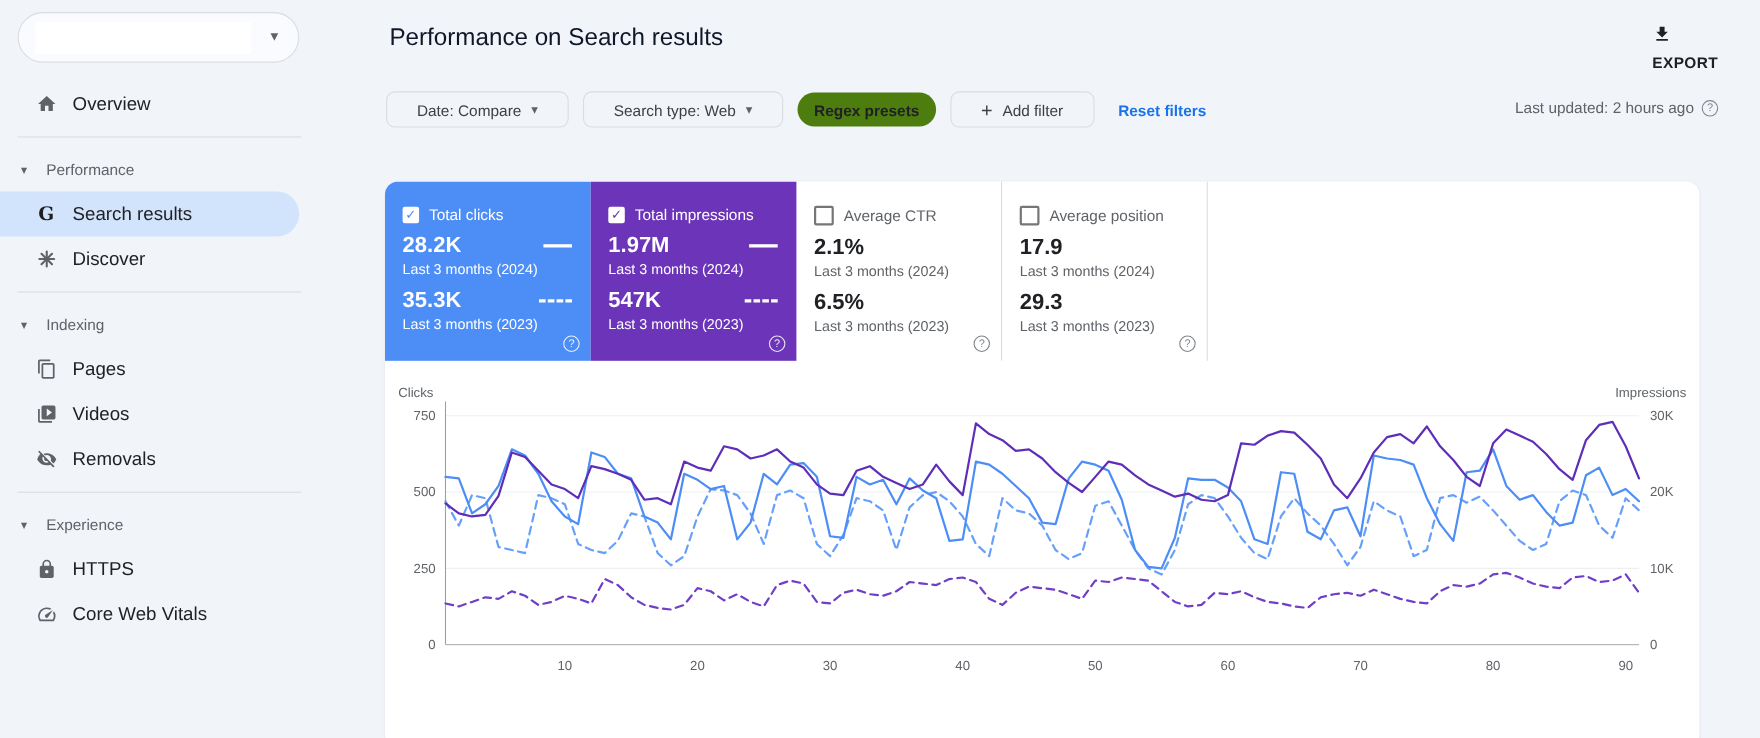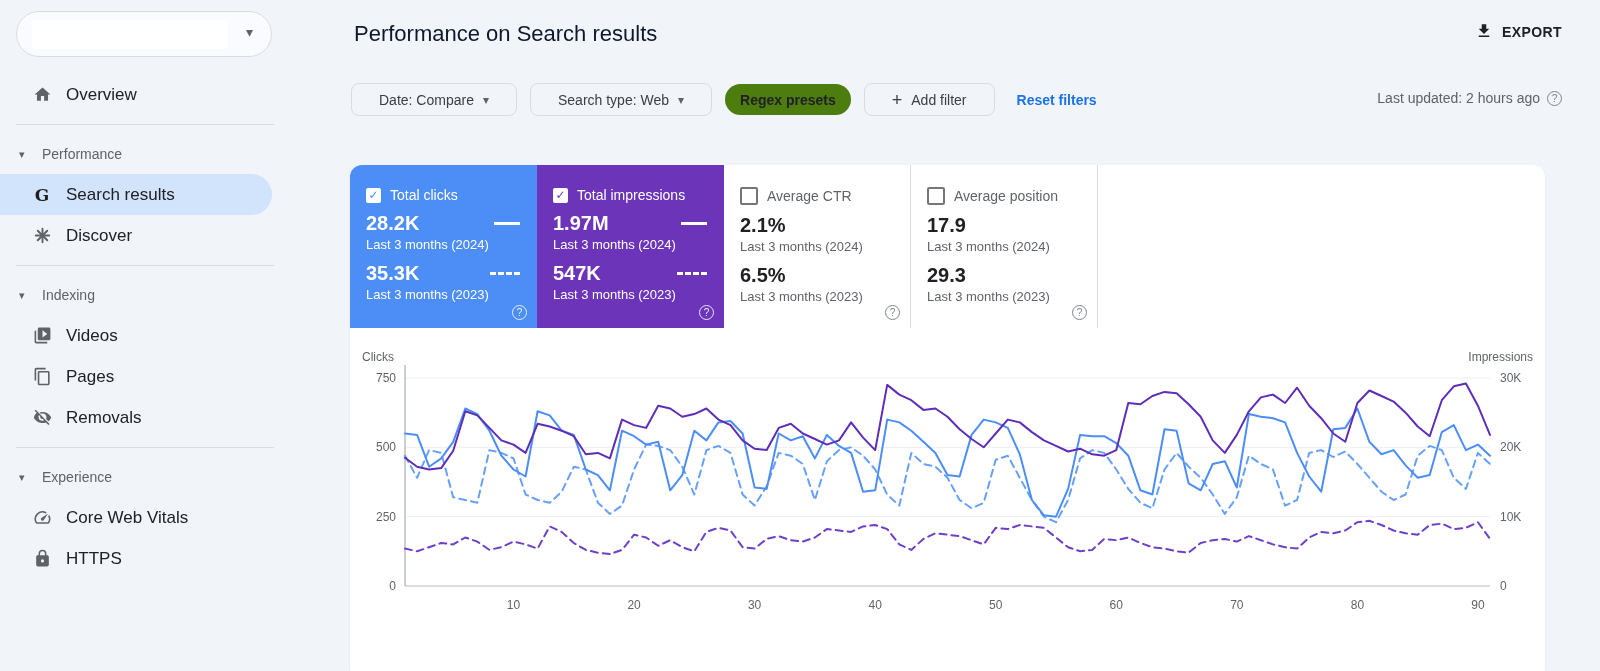--- a/index.html
+++ b/index.html
@@ -17,22 +17,22 @@
   .nav-item .nicon svg{width:19px;height:19px;}
   .nav-item .nlabel{margin-left:14px;font-size:17px;color:#202124;}
   .nav-item.selected{background:#d2e3fc;width:272px;border-radius:0 21px 21px 0;}
   .g-letter{font-weight:700;font-size:17px;color:#1f1f1f;font-family:"DejaVu Serif","Liberation Serif",serif;}
   .section-header{height:40px;display:flex;align-items:center;cursor:pointer;}
   .section-header .chev{margin-left:19px;color:#5f6368;font-size:11px;width:12px;}
   .section-header .stitle{margin-left:11px;font-size:14px;color:#5f6368;}
   .divider{height:1px;background:#dadce0;margin:9px 16px;}
   
   .page-title{position:absolute;left:354px;top:21px;font-size:22px;font-weight:400;color:#0f172a;}
-  .export-btn{position:absolute;right:38px;top:22px;display:flex;align-items:flex-end;gap:9px;cursor:pointer;
-       font-size:14px;font-weight:700;letter-spacing:.4px;color:#202124;}
+  .export-btn{position:absolute;right:38px;top:22px;display:flex;align-items:flex-start;gap:9px;cursor:pointer;
+       font-size:14px;font-weight:700;letter-spacing:.4px;color:#202124;flex-direction:column;}
   .export-btn svg{width:18px;height:18px;color:#202124;}
   
   .filter-row{position:absolute;left:351px;top:83px;display:flex;align-items:center;gap:13px;}
   .chip{height:33px;box-sizing:border-box;border:1px solid #dadce0;border-radius:8px;display:flex;align-items:center;
        padding:0 27px;font-size:14px;color:#3c4043;cursor:pointer;background:transparent;gap:9px;}
   .chip .caret{font-size:12px;color:#5f6368;}
   .chip-green{height:31px;display:flex;align-items:center;background:#4d7c0f;border-radius:16px;
        padding:0 15px;font-size:14px;font-weight:700;color:#202124;cursor:pointer;}
   .chip .plus{font-size:18px;font-weight:400;color:#3c4043;line-height:1;}
   .reset-link{font-size:14px;font-weight:700;color:#1a73e8;cursor:pointer;margin-left:9px;}
@@ -114,33 +114,33 @@
       <div class="divider"></div>
 
       <div class="section-header">
         <span class="chev">▾</span>
         <span class="stitle">Indexing</span>
       </div>
 
       <div class="nav-item">
         <span class="nicon">
           <svg viewBox="0 0 24 24" fill="currentColor">
+              <path d="M16 1H4c-1.1 0-2 .9-2 2v14h2V3h12V1zm3 4H8c-1.1 0-2 .9-2 2v14c0 1.1.9 2 2 2h11c1.1 0 2-.9 2-2V7c0-1.1-.9-2-2-2zm0 16H8V7h11v14z"></path>
+            </svg>
+        </span>
+        <span class="nlabel">Pages</span>
+      </div>
+
+      <div class="nav-item">
+        <span class="nicon">
+          <svg viewBox="0 0 24 24" fill="currentColor">
               <path d="M4 6H2v14c0 1.1.9 2 2 2h14v-2H4V6zm16-4H8c-1.1 0-2 .9-2 2v12c0 1.1.9 2 2 2h12c1.1 0 2-.9 2-2V4c0-1.1-.9-2-2-2zm-8 12.5v-9l6 4.5-6 4.5z"></path>
             </svg>
         </span>
         <span class="nlabel">Videos</span>
-      </div>
-
-      <div class="nav-item">
-        <span class="nicon">
-          <svg viewBox="0 0 24 24" fill="currentColor">
-              <path d="M16 1H4c-1.1 0-2 .9-2 2v14h2V3h12V1zm3 4H8c-1.1 0-2 .9-2 2v14c0 1.1.9 2 2 2h11c1.1 0 2-.9 2-2V7c0-1.1-.9-2-2-2zm0 16H8V7h11v14z"></path>
-            </svg>
-        </span>
-        <span class="nlabel">Pages</span>
       </div>
 
 
       <div class="nav-item">
         <span class="nicon">
           <svg viewBox="0 0 24 24" fill="currentColor">
               <path d="M12 7a5 5 0 015 5c0 .65-.13 1.26-.36 1.83l2.92 2.92A11.8 11.8 0 0023 12s-3-7-11-7c-1.4 0-2.7.23-3.87.64l2.04 2.04C10.74 7.13 11.35 7 12 7zM2.1 3.51l2.56 2.56A11.8 11.8 0 001 12s3 7 11 7c1.52 0 2.93-.27 4.2-.74l3.29 3.29 1.41-1.41L3.51 2.1 2.1 3.51zm5.43 5.43l1.55 1.55c-.05.17-.08.33-.08.51a3 3 0 003 3c.18 0 .34-.03.51-.08l1.55 1.55c-.63.3-1.32.53-2.06.53a5 5 0 01-5-5c0-.74.23-1.43.53-2.06z"></path>
             </svg>
         </span>
         <span class="nlabel">Removals</span>
@@ -149,33 +149,33 @@
       <div class="divider"></div>
 
       <div class="section-header">
         <span class="chev">▾</span>
         <span class="stitle">Experience</span>
       </div>
 
       <div class="nav-item">
         <span class="nicon">
           <svg viewBox="0 0 24 24" fill="currentColor">
+              <path d="M18 8h-1V6a5 5 0 00-10 0v2H6c-1.1 0-2 .9-2 2v10c0 1.1.9 2 2 2h12c1.1 0 2-.9 2-2V10c0-1.1-.9-2-2-2zm-6 9a2 2 0 110-4 2 2 0 010 4zm3.1-9H8.9V6a3.1 3.1 0 016.2 0v2z"></path>
+            </svg>
+        </span>
+        <span class="nlabel">HTTPS</span>
+      </div>
+
+      <div class="nav-item">
+        <span class="nicon">
+          <svg viewBox="0 0 24 24" fill="currentColor">
               <path d="M20.38 8.57l-1.23 1.85a8 8 0 01-.22 7.58H5.07A8 8 0 0115.58 6.85l1.85-1.23A10 10 0 003.35 19a2 2 0 001.72 1h13.85a2 2 0 001.74-1 10 10 0 00-.28-10.43zm-9.79 6.84a2 2 0 002.83 0l5.66-8.49-8.49 5.66a2 2 0 000 2.83z"></path>
             </svg>
         </span>
         <span class="nlabel">Core Web Vitals</span>
-      </div>
-
-      <div class="nav-item">
-        <span class="nicon">
-          <svg viewBox="0 0 24 24" fill="currentColor">
-              <path d="M18 8h-1V6a5 5 0 00-10 0v2H6c-1.1 0-2 .9-2 2v10c0 1.1.9 2 2 2h12c1.1 0 2-.9 2-2V10c0-1.1-.9-2-2-2zm-6 9a2 2 0 110-4 2 2 0 010 4zm3.1-9H8.9V6a3.1 3.1 0 016.2 0v2z"></path>
-            </svg>
-        </span>
-        <span class="nlabel">HTTPS</span>
       </div>
 
     </div>
   </div>
 
   <div class="page-title">Performance on Search results</div>
 
   <div class="export-btn">
     <svg viewBox="0 0 24 24" fill="currentColor">
         <path d="M19 9h-4V3H9v6H5l7 7 7-7zM5 18v2h14v-2H5z"></path>

